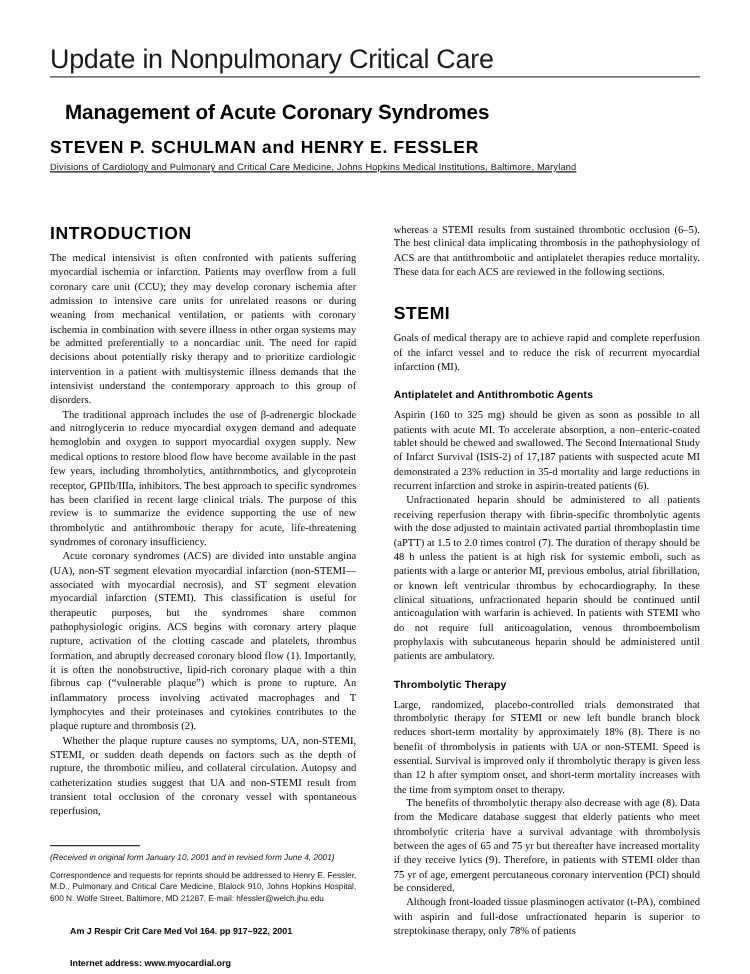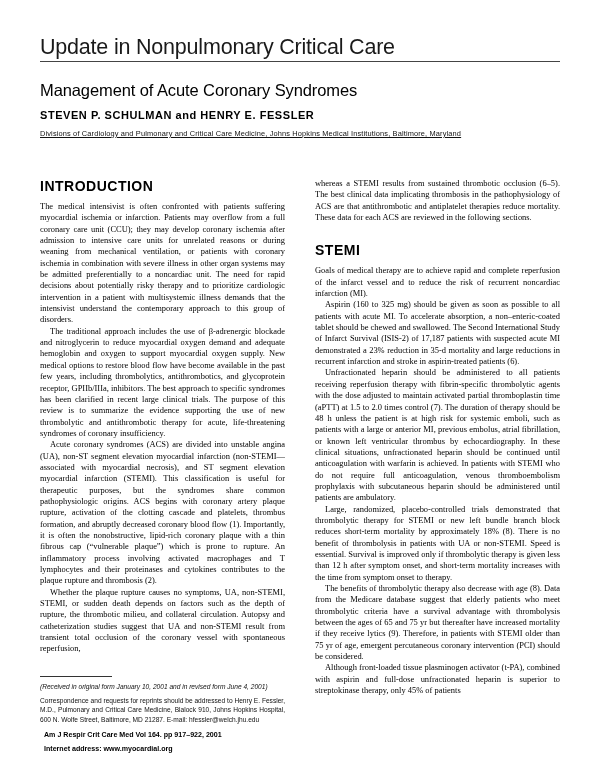--- a/index.html
+++ b/index.html
@@ -39,36 +39,36 @@
     color: #1a1a1a;
     white-space: nowrap;
   }
   .series-rule {
     margin-top: 2px;
     border-bottom: 1.6px solid #444;
     width: 520px;
   }
   .article-title {
     position: absolute;
-    left: 40px;
+    left: 52px;
     top: 81px;
     width: 520px;
     font-family: "Liberation Sans", "DejaVu Sans", sans-serif;
     font-size: 16.5px;
-    font-weight: normal;
+    font-weight: bold;
     letter-spacing: -0.1px;
     color: #000;
   }
   .authors {
     position: absolute;
     left: 40px;
     top: 109px;
     width: 520px;
     font-family: "Liberation Sans", "DejaVu Sans", sans-serif;
-    font-size: 11px;
+    font-size: 14px;
     font-weight: bold;
     letter-spacing: 0.55px;
     color: #000;
   }
   .affiliation {
     position: absolute;
     left: 40px;
     top: 129px;
     width: 520px;
     font-family: "Liberation Sans", "DejaVu Sans", sans-serif;
@@ -149,21 +149,21 @@
     text-align: justify;
     color: #111;
     margin: 0 0 6px 0;
   }
   .fn-journal {
     font-family: "Liberation Sans", "DejaVu Sans", sans-serif;
     font-size: 7.1px;
     font-weight: bold;
     line-height: 10px;
     color: #000;
-    margin: 4px;
+    margin: 16px;
   }
 </style>
 </head>
 <body>
 
 <div class="page">
 
   <div class="masthead">
     <div class="series-title">Update in Nonpulmonary Critical Care</div>
     <div class="series-rule"></div>
@@ -177,26 +177,28 @@
     <h2 class="sec">INTRODUCTION</h2>
     <p class="body noindent">The medical intensivist is often confronted with patients suffering myocardial ischemia or infarction. Patients may overflow from a full coronary care unit (CCU); they may develop coronary ischemia after admission to intensive care units for unrelated reasons or during weaning from mechanical ventilation, or patients with coronary ischemia in combination with severe illness in other organ systems may be admitted preferentially to a noncardiac unit. The need for rapid decisions about potentially risky therapy and to prioritize cardiologic intervention in a patient with multisystemic illness demands that the intensivist understand the contemporary approach to this group of disorders.</p>
     <p class="body">The traditional approach includes the use of β-adrenergic blockade and nitroglycerin to reduce myocardial oxygen demand and adequate hemoglobin and oxygen to support myocardial oxygen supply. New medical options to restore blood flow have become available in the past few years, including thrombolytics, antithrombotics, and glycoprotein receptor, GPIIb/IIIa, inhibitors. The best approach to specific syndromes has been clarified in recent large clinical trials. The purpose of this review is to summarize the evidence supporting the use of new thrombolytic and antithrombotic therapy for acute, life-threatening syndromes of coronary insufficiency.</p>
     <p class="body">Acute coronary syndromes (ACS) are divided into unstable angina (UA), non-ST segment elevation myocardial infarction (non-STEMI—associated with myocardial necrosis), and ST segment elevation myocardial infarction (STEMI). This classification is useful for therapeutic purposes, but the syndromes share common pathophysiologic origins. ACS begins with coronary artery plaque rupture, activation of the clotting cascade and platelets, thrombus formation, and abruptly decreased coronary blood flow (1). Importantly, it is often the nonobstructive, lipid-rich coronary plaque with a thin fibrous cap (“vulnerable plaque”) which is prone to rupture. An inflammatory process involving activated macrophages and T lymphocytes and their proteinases and cytokines contributes to the plaque rupture and thrombosis (2).</p>
     <p class="body">Whether the plaque rupture causes no symptoms, UA, non-STEMI, STEMI, or sudden death depends on factors such as the depth of rupture, the thrombotic milieu, and collateral circulation. Autopsy and catheterization studies suggest that UA and non-STEMI result from transient total occlusion of the coronary vessel with spontaneous reperfusion,</p>
   </div>
 
   <div class="col col-right">
     <p class="body noindent">whereas a STEMI results from sustained thrombotic occlusion (6–5). The best clinical data implicating thrombosis in the pathophysiology of ACS are that antithrombotic and antiplatelet therapies reduce mortality. These data for each ACS are reviewed in the following sections.</p>
     <h2 class="sec spaced">STEMI</h2>
-    <p class="body noindent">Goals of medical therapy are to achieve rapid and complete reperfusion of the infarct vessel and to reduce the risk of recurrent noncardiac infarction (MI).</p>
+    <p class="body noindent">Goals of medical therapy are to achieve rapid and complete reperfusion of the infarct vessel and to reduce the risk of recurrent myocardial infarction (MI).</p>
+    <h3 class="subsec">Antiplatelet and Antithrombotic Agents</h3>
     <p class="body noindent">Aspirin (160 to 325 mg) should be given as soon as possible to all patients with acute MI. To accelerate absorption, a non–enteric-coated tablet should be chewed and swallowed. The Second International Study of Infarct Survival (ISIS-2) of 17,187 patients with suspected acute MI demonstrated a 23% reduction in 35-d mortality and large reductions in recurrent infarction and stroke in aspirin-treated patients (6).</p>
     <p class="body">Unfractionated heparin should be administered to all patients receiving reperfusion therapy with fibrin-specific thrombolytic agents with the dose adjusted to maintain activated partial thromboplastin time (aPTT) at 1.5 to 2.0 times control (7). The duration of therapy should be 48 h unless the patient is at high risk for systemic emboli, such as patients with a large or anterior MI, previous embolus, atrial fibrillation, or known left ventricular thrombus by echocardiography. In these clinical situations, unfractionated heparin should be continued until anticoagulation with warfarin is achieved. In patients with STEMI who do not require full anticoagulation, venous thromboembolism prophylaxis with subcutaneous heparin should be administered until patients are ambulatory.</p>
+    <h3 class="subsec">Thrombolytic Therapy</h3>
     <p class="body noindent">Large, randomized, placebo-controlled trials demonstrated that thrombolytic therapy for STEMI or new left bundle branch block reduces short-term mortality by approximately 18% (8). There is no benefit of thrombolysis in patients with UA or non-STEMI. Speed is essential. Survival is improved only if thrombolytic therapy is given less than 12 h after symptom onset, and short-term mortality increases with the time from symptom onset to therapy.</p>
     <p class="body">The benefits of thrombolytic therapy also decrease with age (8). Data from the Medicare database suggest that elderly patients who meet thrombolytic criteria have a survival advantage with thrombolysis between the ages of 65 and 75 yr but thereafter have increased mortality if they receive lytics (9). Therefore, in patients with STEMI older than 75 yr of age, emergent percutaneous coronary intervention (PCI) should be considered.</p>
-    <p class="body">Although front-loaded tissue plasminogen activator (t-PA), combined with aspirin and full-dose unfractionated heparin is superior to streptokinase therapy, only 45% of patients</p>
+    <p class="body">Although front-loaded tissue plasminogen activator (t-PA), combined with aspirin and full-dose unfractionated heparin is superior to streptokinase therapy, only 78% of patients</p>
   </div>
 
   <div class="footnote">
     <div class="footnote-rule"></div>
     <p class="fn-received">(Received in original form January 10, 2001 and in revised form June 4, 2001)</p>
     <p class="fn-corr">Correspondence and requests for reprints should be addressed to Henry E. Fessler, M.D., Pulmonary and Critical Care Medicine, Blalock 910, Johns Hopkins Hospital, 600 N. Wolfe Street, Baltimore, MD 21287. E-mail: hfessler@welch.jhu.edu</p>
     <p class="fn-journal">Am J Respir Crit Care Med    Vol 164. pp 917–922, 2001</p>
     <p class="fn-journal">Internet address: www.myocardial.org</p>
   </div>
 

